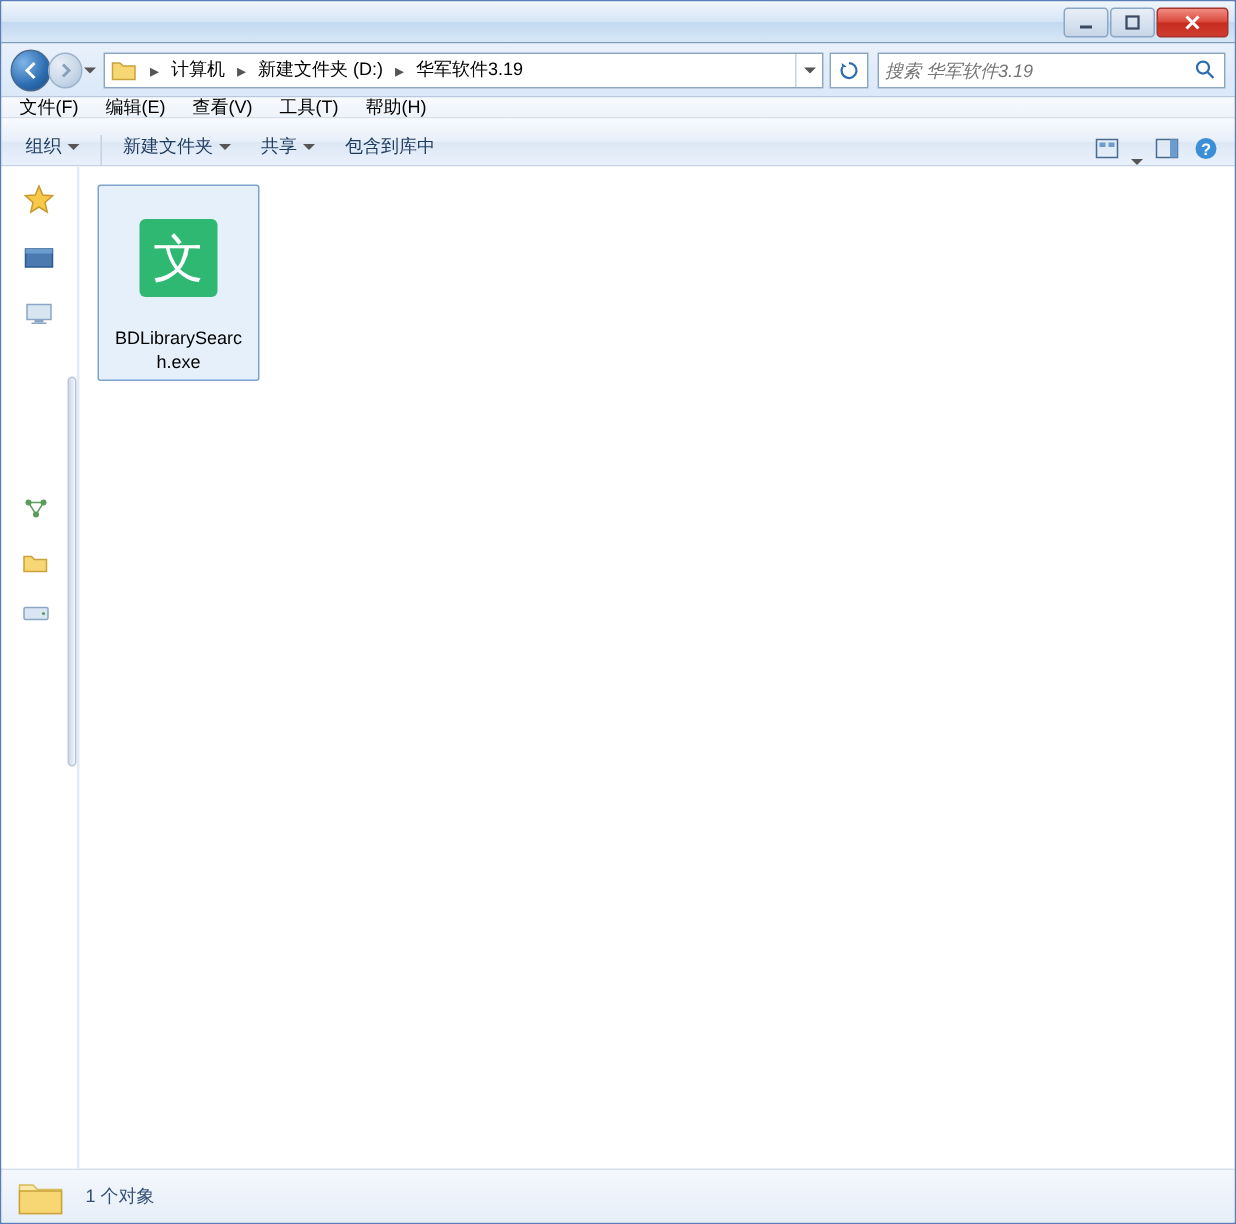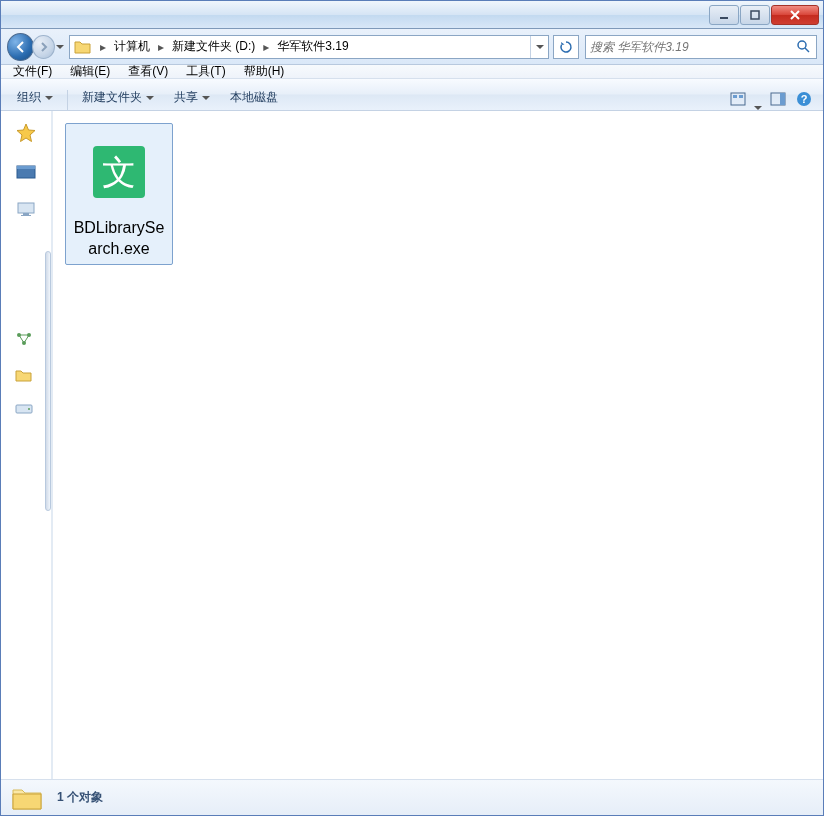--- a/index.html
+++ b/index.html
@@ -51,26 +51,26 @@
 .sidebar .nav-lib { width: 20px; height:18px; }
 .sidebar .nav-comp { width: 20px; height:16px; }
 .sidebar .vscroll { position:absolute; left:44px; top:140px; width:6px; height:260px; background:linear-gradient(to right,#d0dae8,#f0f5fb); border:1px solid #b8c9de; border-radius:3px; }
 
 .splitter { width: 2px; background: #e3ebf4; cursor: col-resize; }
 
 .content { flex: 1; padding: 12px; display:flex; align-content:flex-start; flex-wrap:wrap; }
 .file-item { width: 108px; padding: 4px; text-align:center; }
 .file-item.selected { border: 1px solid #7da2ce; background: #e5f0fb; border-radius:2px; }
 .file-item .thumb { width: 96px; height: 80px; margin: 4px auto 6px; display:flex; align-items:center; justify-content:center; }
-.file-item .fname { font-size: 16px; line-height: 1.3; word-break: break-all; padding: 0 2px; }
+.file-item .fname { font-size: 12px; line-height: 1.3; word-break: break-all; padding: 0 2px; }
 
 
 .statusbar { height: 36px; background: linear-gradient(to bottom, #f4f8fd, #e6eef8); border-top: 1px solid #d6e0ed; display:flex; align-items:center; padding-left: 10px; gap: 14px; }
 .statusbar .sb-ico { width: 32px; height: 28px; }
-.statusbar .sb-text { color: #355074; font-weight: bold; }
+.statusbar .sb-text { color: #355074; }
 
 
 .chev { width:0;height:0;border-left:4px solid transparent;border-right:4px solid transparent;border-top:4px solid #555;}
 </style>
 </head>
 <body>
 
 <div class="window">
 
   <div class="titlebar">
@@ -160,21 +160,21 @@
     <div class="tb-sep"></div>
     <div class="tb-btn">
       <span>新建文件夹</span>
       <span class="chev"></span>
     </div>
     <div class="tb-btn">
       <span>共享</span>
       <span class="chev"></span>
     </div>
     <div class="tb-btn">
-      <span>本地磁盘</span>
+      <span>包含到库中</span>
     </div>
     <div class="spacer"></div>
     <div class="tb-icon">
       <svg width="16" height="14" viewBox="0 0 16 14">
           <rect x="1" y="1" width="14" height="12" fill="none" stroke="#4a6a90"></rect>
           <rect x="3" y="3" width="4" height="3" fill="#6b9cd0"></rect>
           <rect x="9" y="3" width="4" height="3" fill="#6b9cd0"></rect>
         </svg>
     </div>
     <div class="tb-dd">

